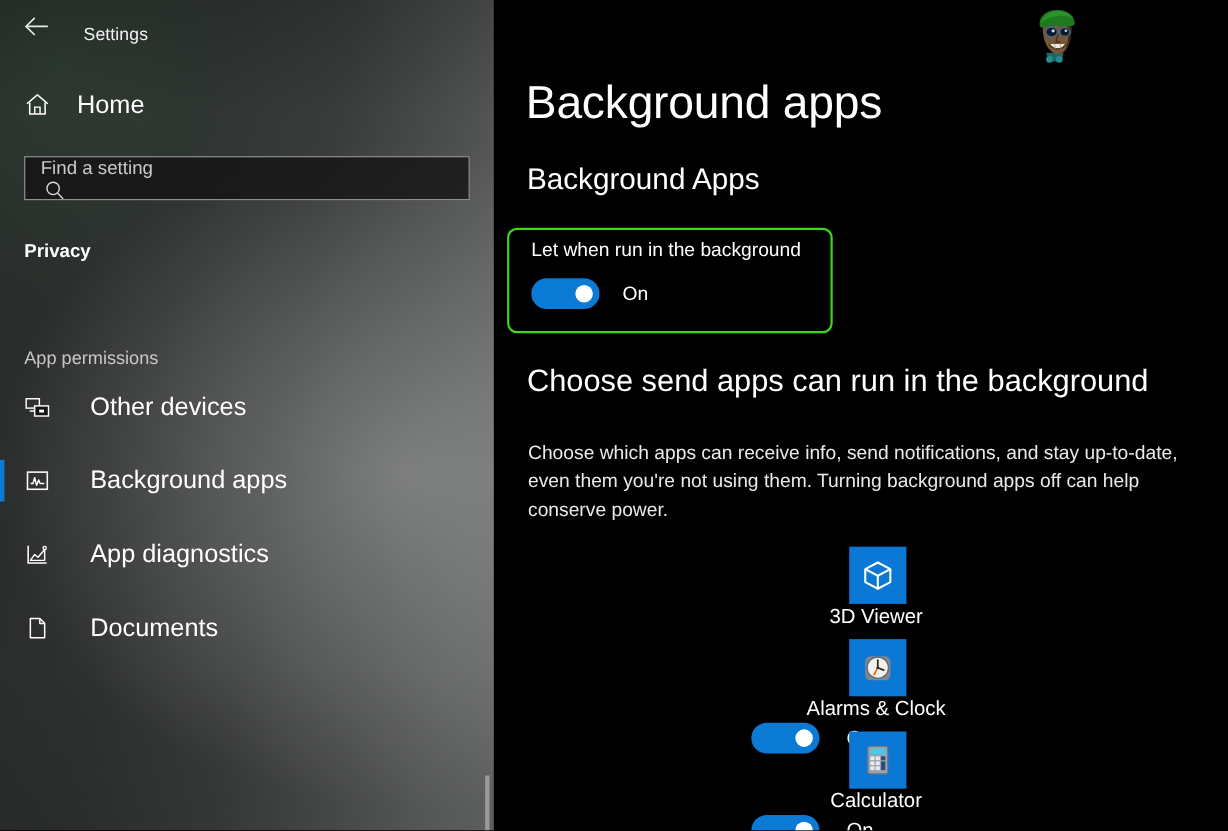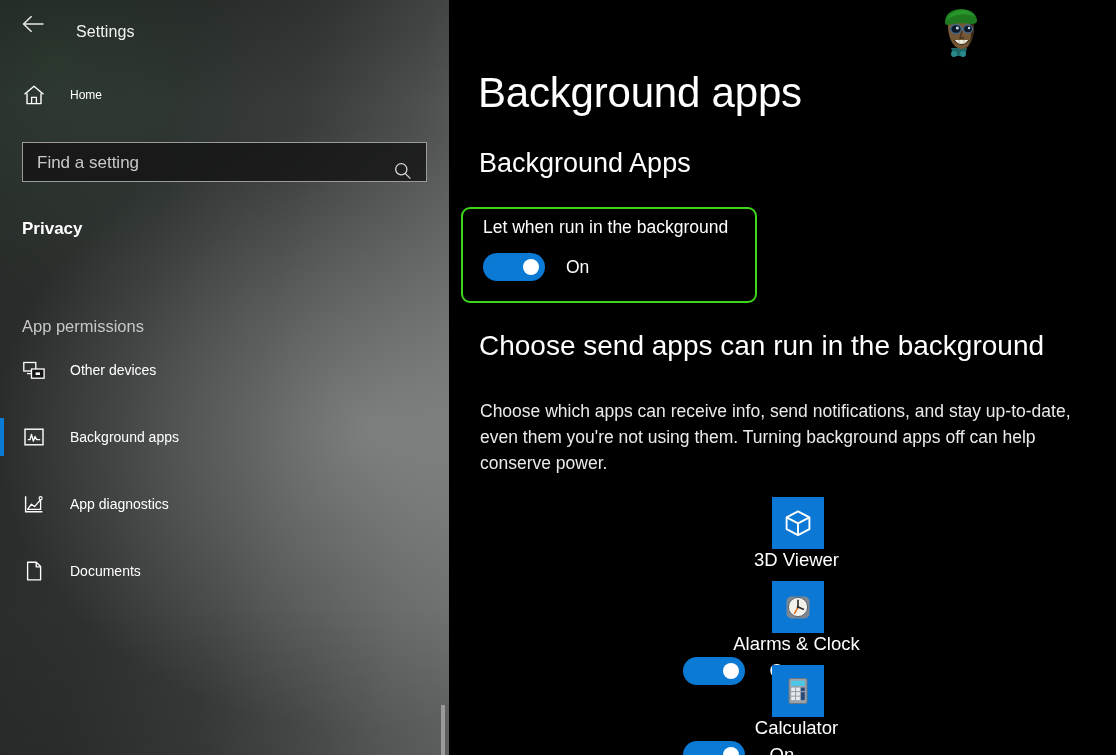--- a/index.html
+++ b/index.html
@@ -71,39 +71,40 @@
     height: 44px;
     display: flex;
     align-items: center;
     padding-left: 22px;
     cursor: pointer;
     z-index: 3;
   }
   #home-row .nav-ico { width: 28px; display:flex; align-items:center; justify-content:flex-start; }
   #home-row .nav-label {
     margin-left: 20px;
-    font-size: 12px;
+    font-size: 23px;
     color: #ffffff;
   }
 
   
   #search-wrap {
     position: relative;
     margin: 25px 22px 0 22px;
     height: 40px;
     z-index: 3;
   }
   #search-box {
     width: 100%;
     height: 40px;
     background: rgba(20,20,20,0.82);
     border: 1px solid #9b9b9b;
     display: flex;
-    align-items: flex-end;
-    padding: 0 10px 0 14px;
+    align-items: flex-start;
+    padding: 0 10px 17px 14px;
+    flex-direction: column;
   }
   #search-input {
     flex: 1;
     background: transparent;
     border: none;
     outline: none;
     color: #e8e8e8;
     font-family: "Liberation Sans", sans-serif;
     font-size: 17px;
     height: 36px;
@@ -150,22 +151,22 @@
     background: #0b7ad4;
     display: none;
   }
   .nav-item.selected .sel-bar { display: block; }
   .nav-item .nav-ico {
     width: 28px;
     display: flex; align-items: center; justify-content: flex-start;
     flex: 0 0 28px;
   }
   .nav-item .nav-label {
-    margin-left: 20px;
-    font-size: 14px;
+    margin-left: 32px;
+    font-size: 23px;
     color: #ffffff;
     white-space: nowrap;
   }
 
   
   #side-scroll {
     position: absolute;
     right: 4px;
     top: 48px;
     width: 4px;

